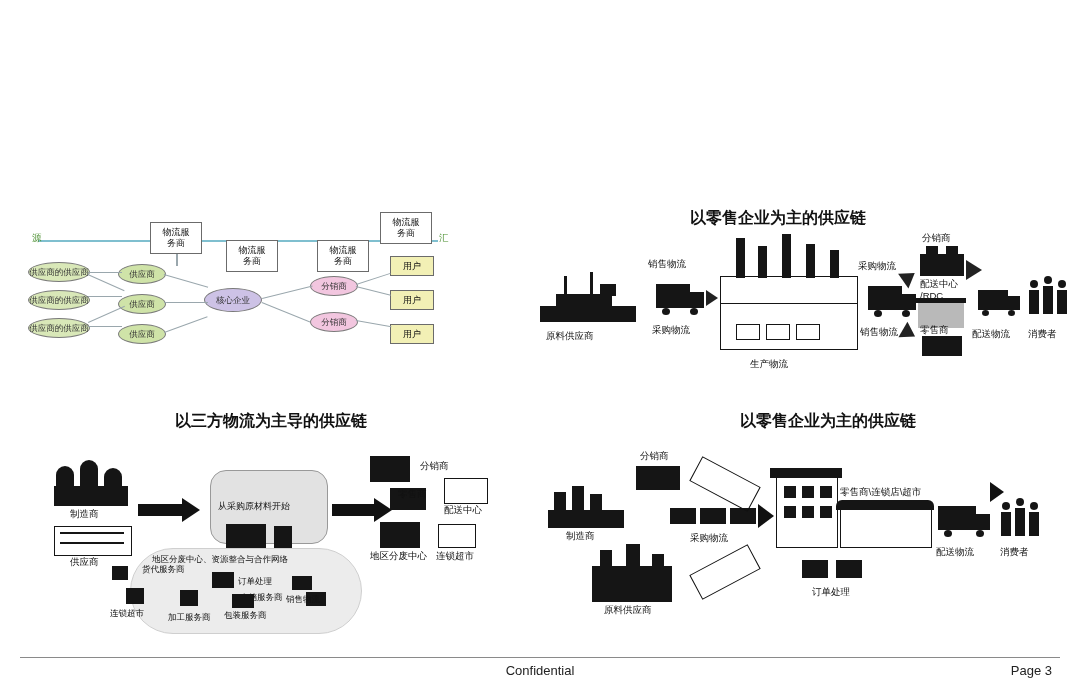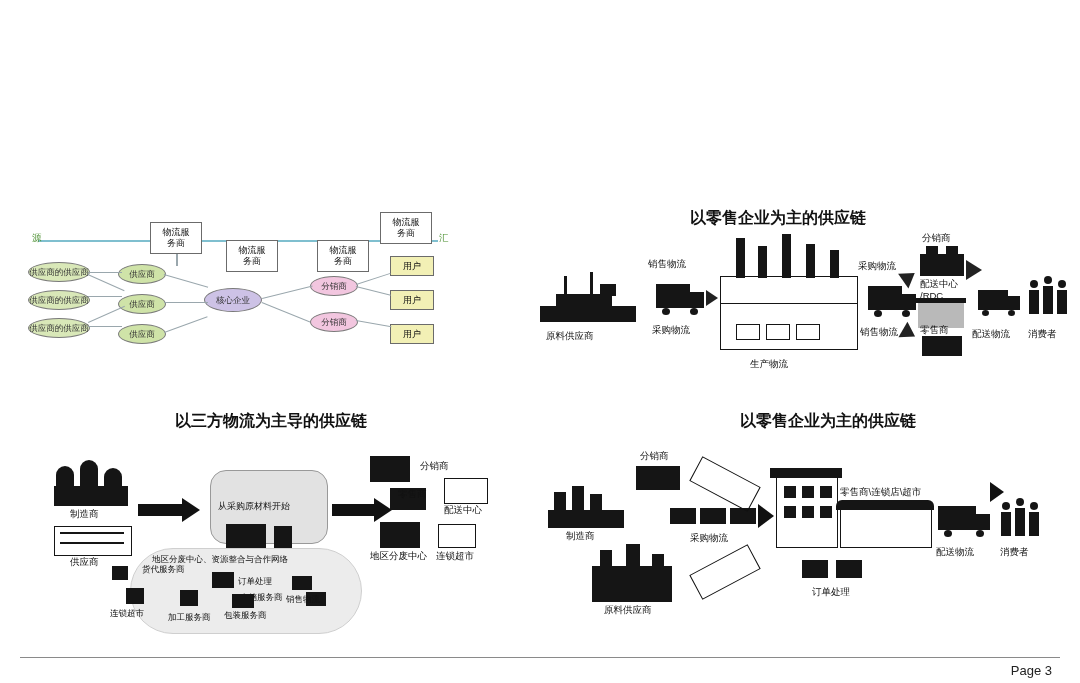--- a/index.html
+++ b/index.html
@@ -330,15 +330,16 @@
     <div class="blk" style="left:489px;top:70px;width:10px;height:24px;"></div>
     <div class="lbl" style="left:460px;top:104px;">消费者</div>
 
     <div style="position:absolute;left:152px;top:28px;width:64px;height:26px;border:1.5px solid #111;transform:rotate(28deg);"></div>
     <div style="position:absolute;left:152px;top:116px;width:64px;height:26px;border:1.5px solid #111;transform:rotate(-28deg);"></div>
     <div class="tri" style="left:218px;top:62px;border-top:12px solid transparent;border-bottom:12px solid transparent;border-left:16px solid #111;"></div>
     <div class="tri" style="left:450px;top:40px;border-top:10px solid transparent;border-bottom:10px solid transparent;border-left:14px solid #111;"></div>
   </div>
 
   <div class="footer-line"></div>
+  <div class="footer-center">Confidential</div>
   <div class="footer-right">Page 3</div>
 
 </div>
 
 </body></html>

